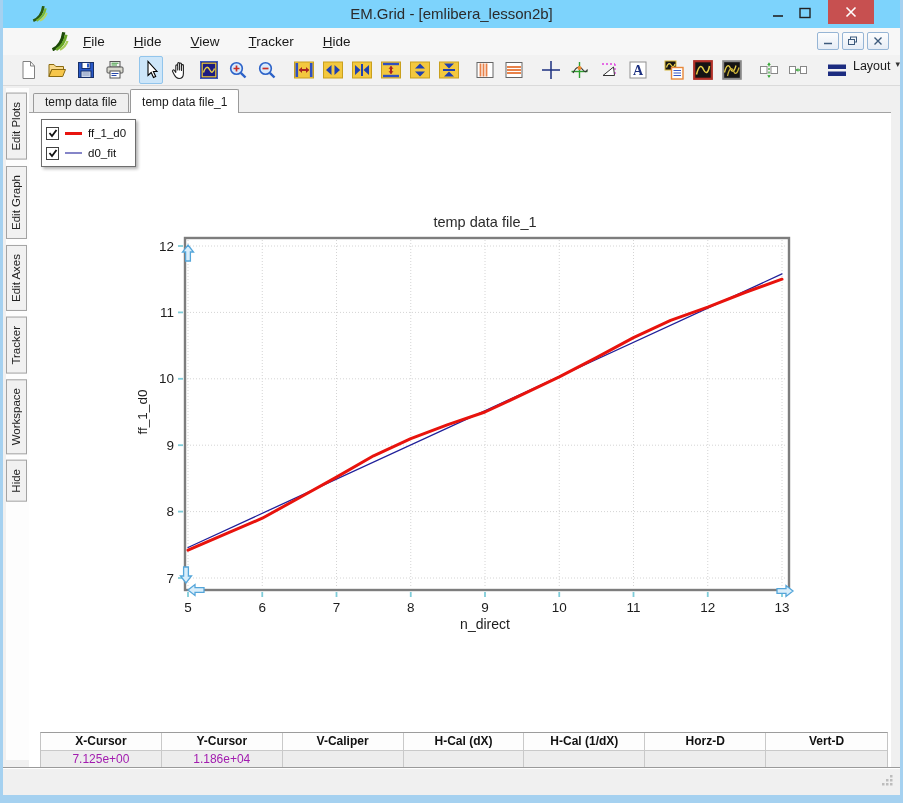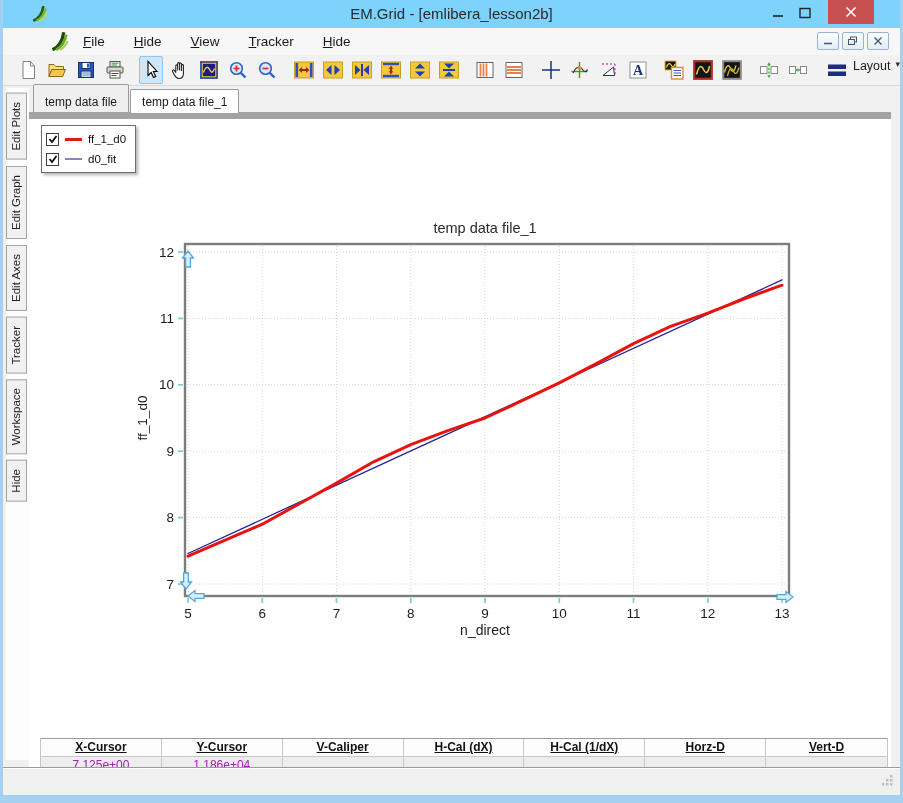--- a/index.html
+++ b/index.html
@@ -23,40 +23,40 @@
   .mdi-btn{width:22px;height:18px;background:linear-gradient(#fdfdfd,#e6edf6);border:1px solid #96b5d5;border-radius:2px;display:flex;align-items:center;justify-content:center;box-sizing:border-box;}
   
   .toolbar{position:absolute;left:0;top:55px;width:100%;height:31px;background:#f2f2f2;border-bottom:1px solid #dadada;display:flex;align-items:center;padding-left:13px;box-sizing:border-box;}
   .tool{width:26px;height:26px;display:flex;align-items:center;justify-content:center;border:1px solid transparent;border-radius:2px;margin-right:5px;}
   .tool.selected{background:#cde6f9;border-color:#92c5ec;}
   .tool-gap{width:9px;}
   .tool-layout{display:flex;align-items:flex-start;gap:5px;margin-left:4px;font-size:12.5px;color:#1a1a1a;}
   .tool-layout .caret{font-size:9px;color:#333;}
   
   .tabbar{position:absolute;left:26px;top:88px;width:862px;height:24px;display:flex;align-items:flex-end;padding-left:4px;box-sizing:border-box;}
-  .doc-tab{border:1px solid #9a9a9a;border-bottom:none;background:#efefef;font-size:12px;color:#1a1a1a;padding:10px 11px 3px;border-radius:2px 2px 0 0;margin-right:1px;white-space:nowrap;}
+  .doc-tab{border:1px solid #9a9a9a;border-bottom:none;background:#efefef;font-size:12px;color:#1a1a1a;padding:1px 11px 3px;border-radius:2px 2px 0 0;margin-right:1px;white-space:nowrap;}
   .doc-tab.active{background:#fff;padding-top:5px;padding-bottom:4px;position:relative;z-index:3;margin-bottom:-1px;}
   
   .left-strip{position:absolute;left:3px;top:88px;width:23px;bottom:35px;background:#fdfdfd;}
   .side-tabs{position:absolute;left:3px;top:93px;width:23px;display:flex;flex-direction:column;gap:6px;}
   .side-tab{writing-mode:vertical-rl;transform:rotate(180deg);background:#f1f1f1;border:1px solid #a3a3a3;color:#222;font-size:11.5px;padding:8px 3px;text-align:center;box-sizing:border-box;width:21px;}
   
-  .canvas{position:absolute;left:26px;top:112px;width:862px;height:656px;background:#fff;border-top:7px solid #a3a3a3;}
+  .canvas{position:absolute;left:26px;top:112px;width:862px;height:656px;background:#fff;border-top:1px solid #a3a3a3;}
   .chart-svg{position:absolute;left:0;top:0;}
   
   .legend{position:absolute;left:12px;top:6px;background:#fff;border:1px solid #6e6e6e;box-shadow:2px 2px 3px rgba(0,0,0,0.3);padding:3px 9px 3px 4px;z-index:5;}
   .legend-row{display:flex;align-items:center;gap:6px;height:20px;}
   .checkbox{width:13px;height:13px;background:#fff;border:1px solid #404040;box-sizing:border-box;display:flex;align-items:center;justify-content:center;}
   .line-sample{width:17px;}
   .legend-label{font-size:11.5px;color:#111;}
   
   .status-table{position:absolute;left:11px;top:619px;width:846px;display:grid;grid-template-columns:repeat(7,1fr);border-top:1px solid #9c9c9c;border-left:1px solid #c4c4c4;border-right:1px solid #c4c4c4;border-bottom:1px solid #c4c4c4;background:#fff;}
   .st-cell{height:17px;line-height:17px;text-align:center;font-size:12px;border-right:1px solid #c9c9c9;overflow:hidden;white-space:nowrap;}
   .st-cell:nth-child(7n){border-right:none;}
-  .st-header{font-weight:bold;color:#111;background:#fdfdfd;border-bottom:1px solid #c9c9c9;text-decoration:underline;}
+  .st-header{font-weight:bold;color:#111;background:#fdfdfd;border-bottom:1px solid #c9c9c9;}
   .st-value{color:#a21caf;background:#ededed;}
   
   .bottom-strip{position:absolute;left:0;right:0;bottom:0;height:27px;background:#f0f0f0;border-top:1px solid #9a9a9a;box-shadow:inset 0 1px 0 #fff;}
   .resize-grip{position:absolute;right:7px;bottom:5px;}
 </style>
 </head>
 <body>
 
 <div class="window">
 

